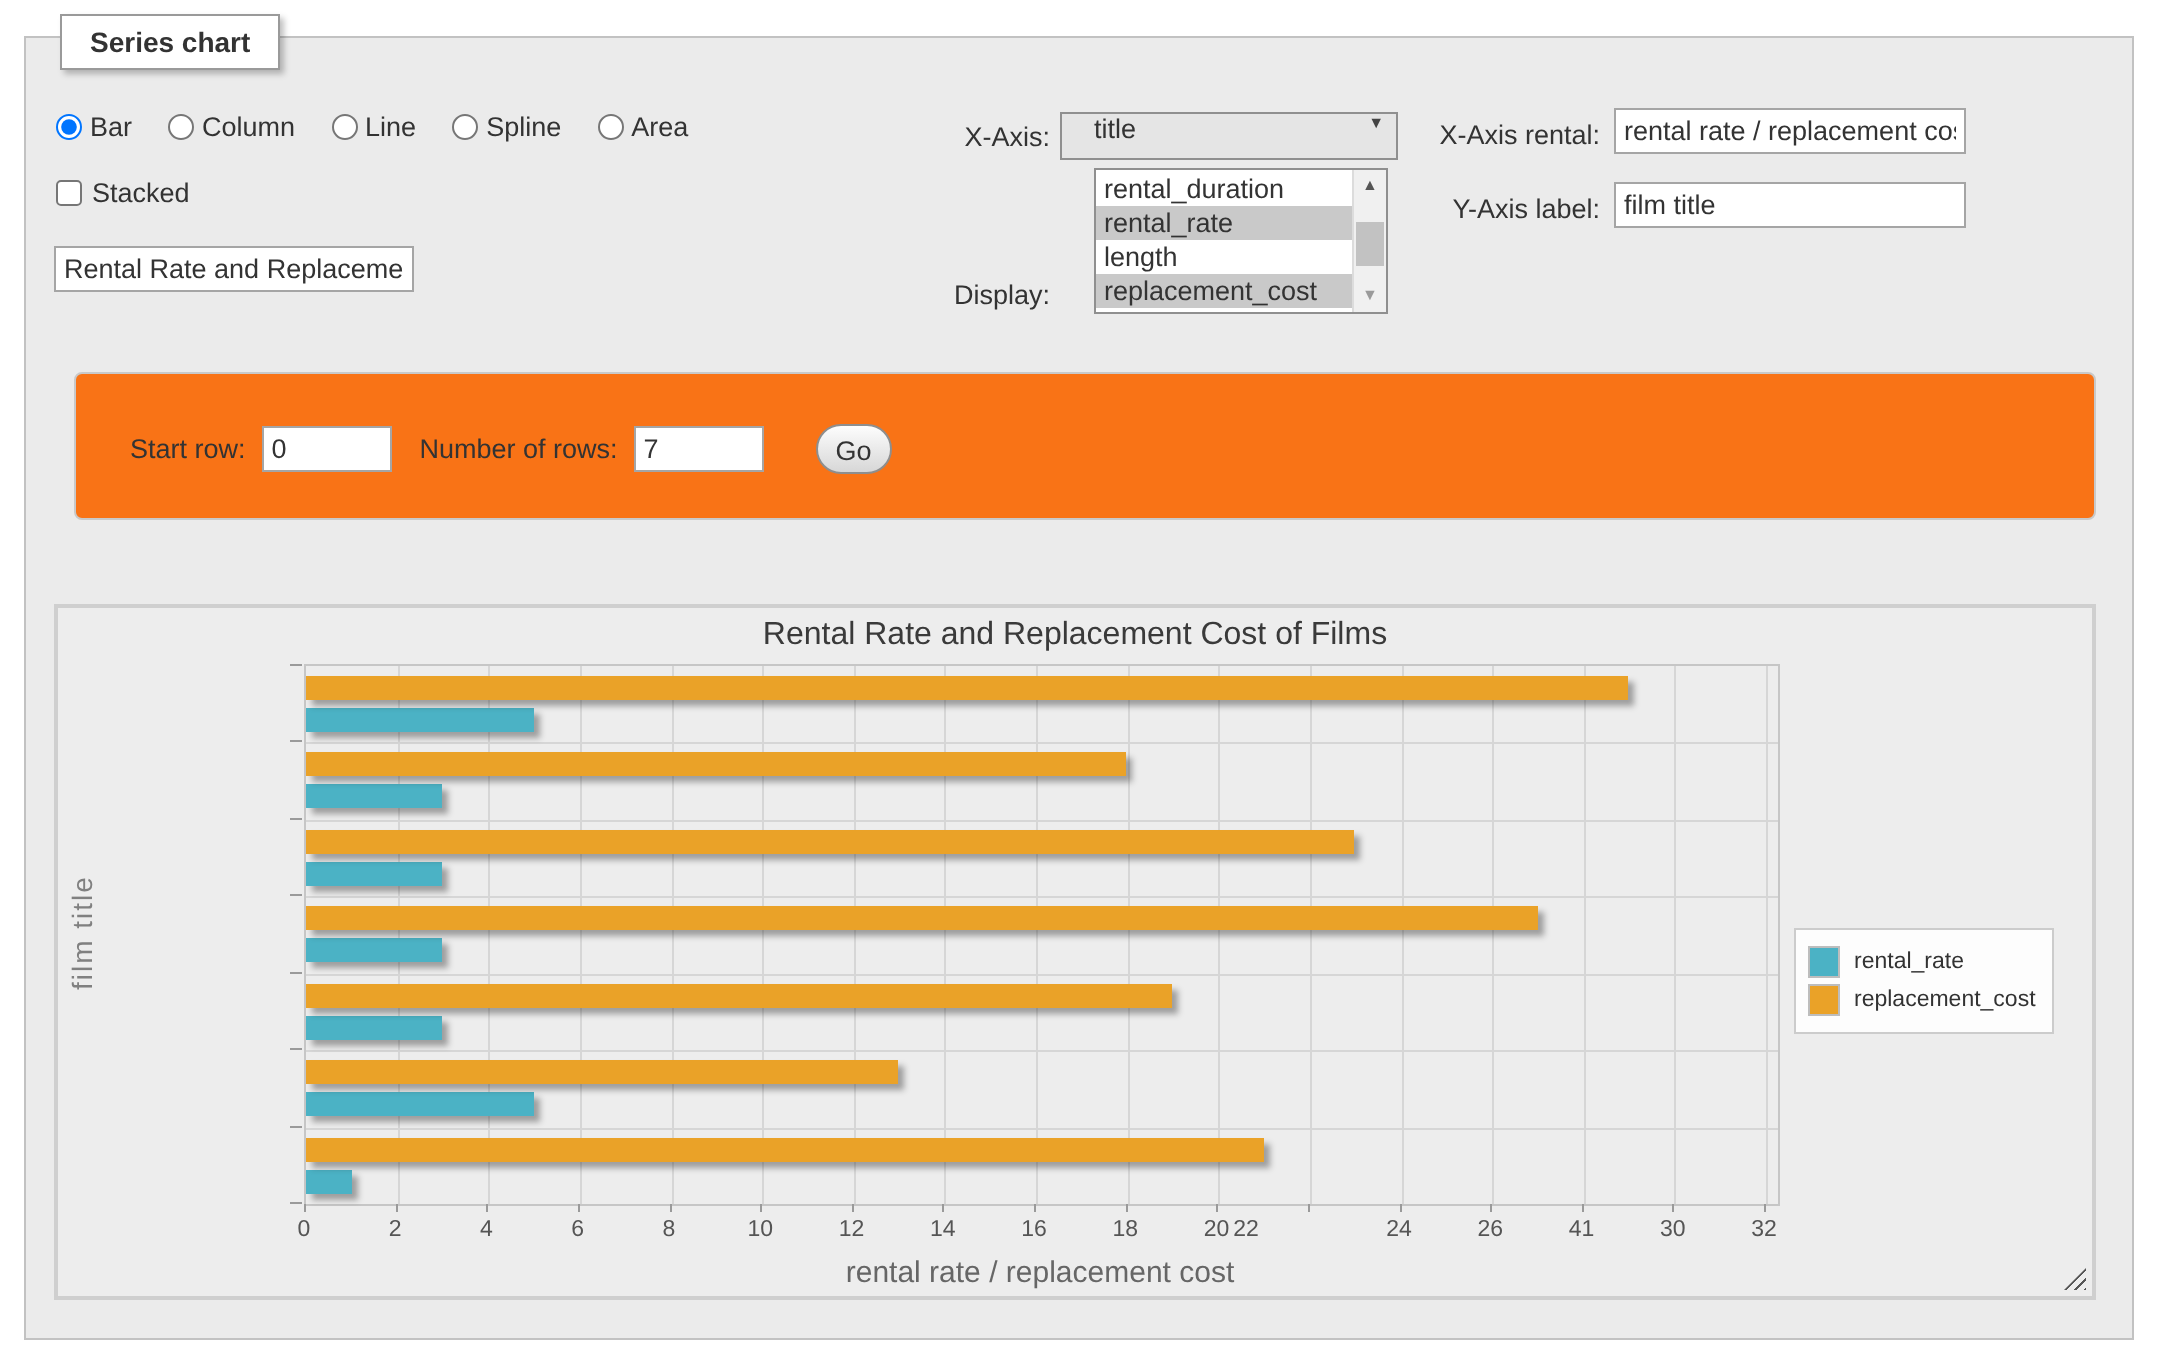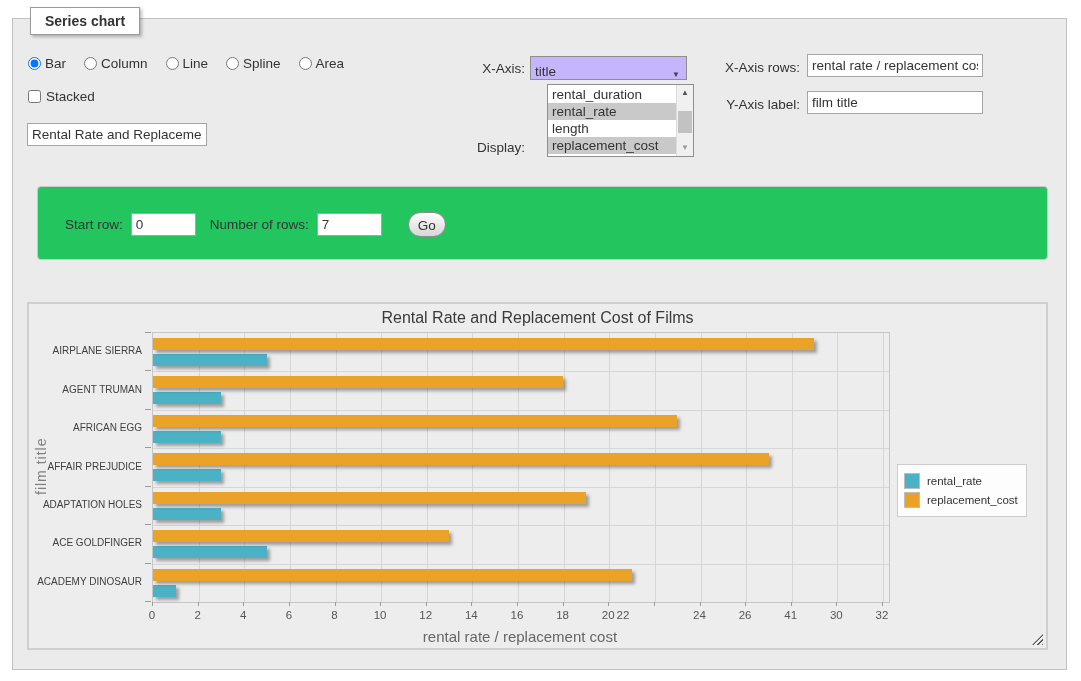--- a/index.html
+++ b/index.html
@@ -33,23 +33,23 @@
     font-family:"Liberation Sans",sans-serif;font-size:13.5px;color:#333;
     border:1px solid #a5a5a5;background:#fff;padding:2px 4px;height:17px;
   }
   .title-input{left:27px;top:123px;width:170px;}
 
   .lbl-right{text-align:right;}
   .xaxis-lbl{left:450px;top:61px;width:75px;}
   .series-lbl{left:450px;top:140px;width:75px;}
 
   .fake-select{
-    left:530px;top:56px;width:151px;height:22px;background:#c4b5fd;
-    border:1px solid #8f8f8f;display:flex;align-items:flex-end;
-    padding-left:4px;font-size:13.5px;
+    left:530px;top:56px;width:151px;height:22px;background:#e5e5e5;
+    border:1px solid #8f8f8f;display:flex;align-items:flex-start;
+    padding-left:16px;font-size:13.5px;
   }
   .fake-select .arrow{
     margin-left:auto;margin-right:6px;font-size:8px;color:#444;
   }
 
   .listbox{
     left:531px;top:84px;width:145px;height:71px;background:#fff;
     border:1px solid #8f8f8f;overflow:hidden;margin-left:16px;
   }
   .listbox-options{position:absolute;left:0;top:1px;right:17px;}
@@ -63,21 +63,21 @@
   .sb-thumb{position:absolute;left:1px;width:14px;top:26px;height:22px;background:#c2c2c2;}
 
   .axislab-lbl-x{left:705px;top:60px;width:95px;}
   .axislab-lbl-y{left:705px;top:97px;width:95px;}
   .axislab-input-x{left:807px;top:54px;width:166px;}
   .axislab-input-y{left:807px;top:91px;width:166px;}
 
   
   .rows-panel{
     left:37px;top:186px;width:1009px;height:72px;
-    background:#22c55e;border:1px solid #c9c9c9;border-radius:4px;
+    background:#f97316;border:1px solid #c9c9c9;border-radius:4px;
   }
   .rows-inner{position:absolute;left:27px;top:25px;display:flex;align-items:center;}
   .rows-inner .txt{margin-right:8px;}
   .rows-inner input{width:55px;margin-right:14px;}
   .go-btn{
     margin-left:12px;width:38px;height:25px;border-radius:13px;
     border:1px solid #8e8e8e;background:linear-gradient(#fdfdfd,#d7d7d7);
     font-family:"Liberation Sans",sans-serif;font-size:13.5px;color:#333;
     text-align:center;line-height:23px;cursor:pointer;
   }
@@ -173,47 +173,38 @@
       <div class="lb-option">length</div>
       <div class="lb-option sel">replacement_cost</div>
     </div>
   <div class="lb-scrollbar">
     <div class="sb-btn sb-up">▲</div>
     <div class="sb-thumb"></div>
     <div class="sb-btn sb-down">▼</div>
   </div>
 </div>
 
-<div class="abs ctl lbl-right axislab-lbl-x">X-Axis rows:</div>
+<div class="abs ctl lbl-right axislab-lbl-x">X-Axis rental:</div>
 <input type="text" class="abs axislab-input-x" value="rental rate / replacement cost" style="">
 <div class="abs ctl lbl-right axislab-lbl-y">Y-Axis label:</div>
 <input type="text" class="abs axislab-input-y" value="film title" style="">
 
 <div class="abs rows-panel">
   <div class="rows-inner ctl">
     <span class="txt">Start row:</span>
     <input type="text" value="0" style="">
     <span class="txt">Number of rows:</span>
     <input type="text" value="7" style="">
     <button class="go-btn">Go</button>
   </div>
 </div>
 
 <div class="abs chart-widget">
   <div class="chart-title">Rental Rate and Replacement Cost of Films</div>
   <div class="yaxis-title">film title</div>
-  <div class="ycat-labels">
-      <div class="ycat" style="top: 13.2143px;">AIRPLANE SIERRA</div>
-      <div class="ycat" style="top: 51.6429px;">AGENT TRUMAN</div>
-      <div class="ycat" style="top: 90.0714px;">AFRICAN EGG</div>
-      <div class="ycat" style="top: 128.5px;">AFFAIR PREJUDICE</div>
-      <div class="ycat" style="top: 166.929px;">ADAPTATION HOLES</div>
-      <div class="ycat" style="top: 205.357px;">ACE GOLDFINGER</div>
-      <div class="ycat" style="top: 243.786px;">ACADEMY DINOSAUR</div>
-    </div>
   <div class="plot-grid">
       <div class="vgrid" style="left: 45.625px;"></div>
       <div class="vgrid" style="left: 91.25px;"></div>
       <div class="vgrid" style="left: 136.875px;"></div>
       <div class="vgrid" style="left: 182.5px;"></div>
       <div class="vgrid" style="left: 228.125px;"></div>
       <div class="vgrid" style="left: 273.75px;"></div>
       <div class="vgrid" style="left: 319.375px;"></div>
       <div class="vgrid" style="left: 365px;"></div>
       <div class="vgrid" style="left: 410.625px;"></div>

